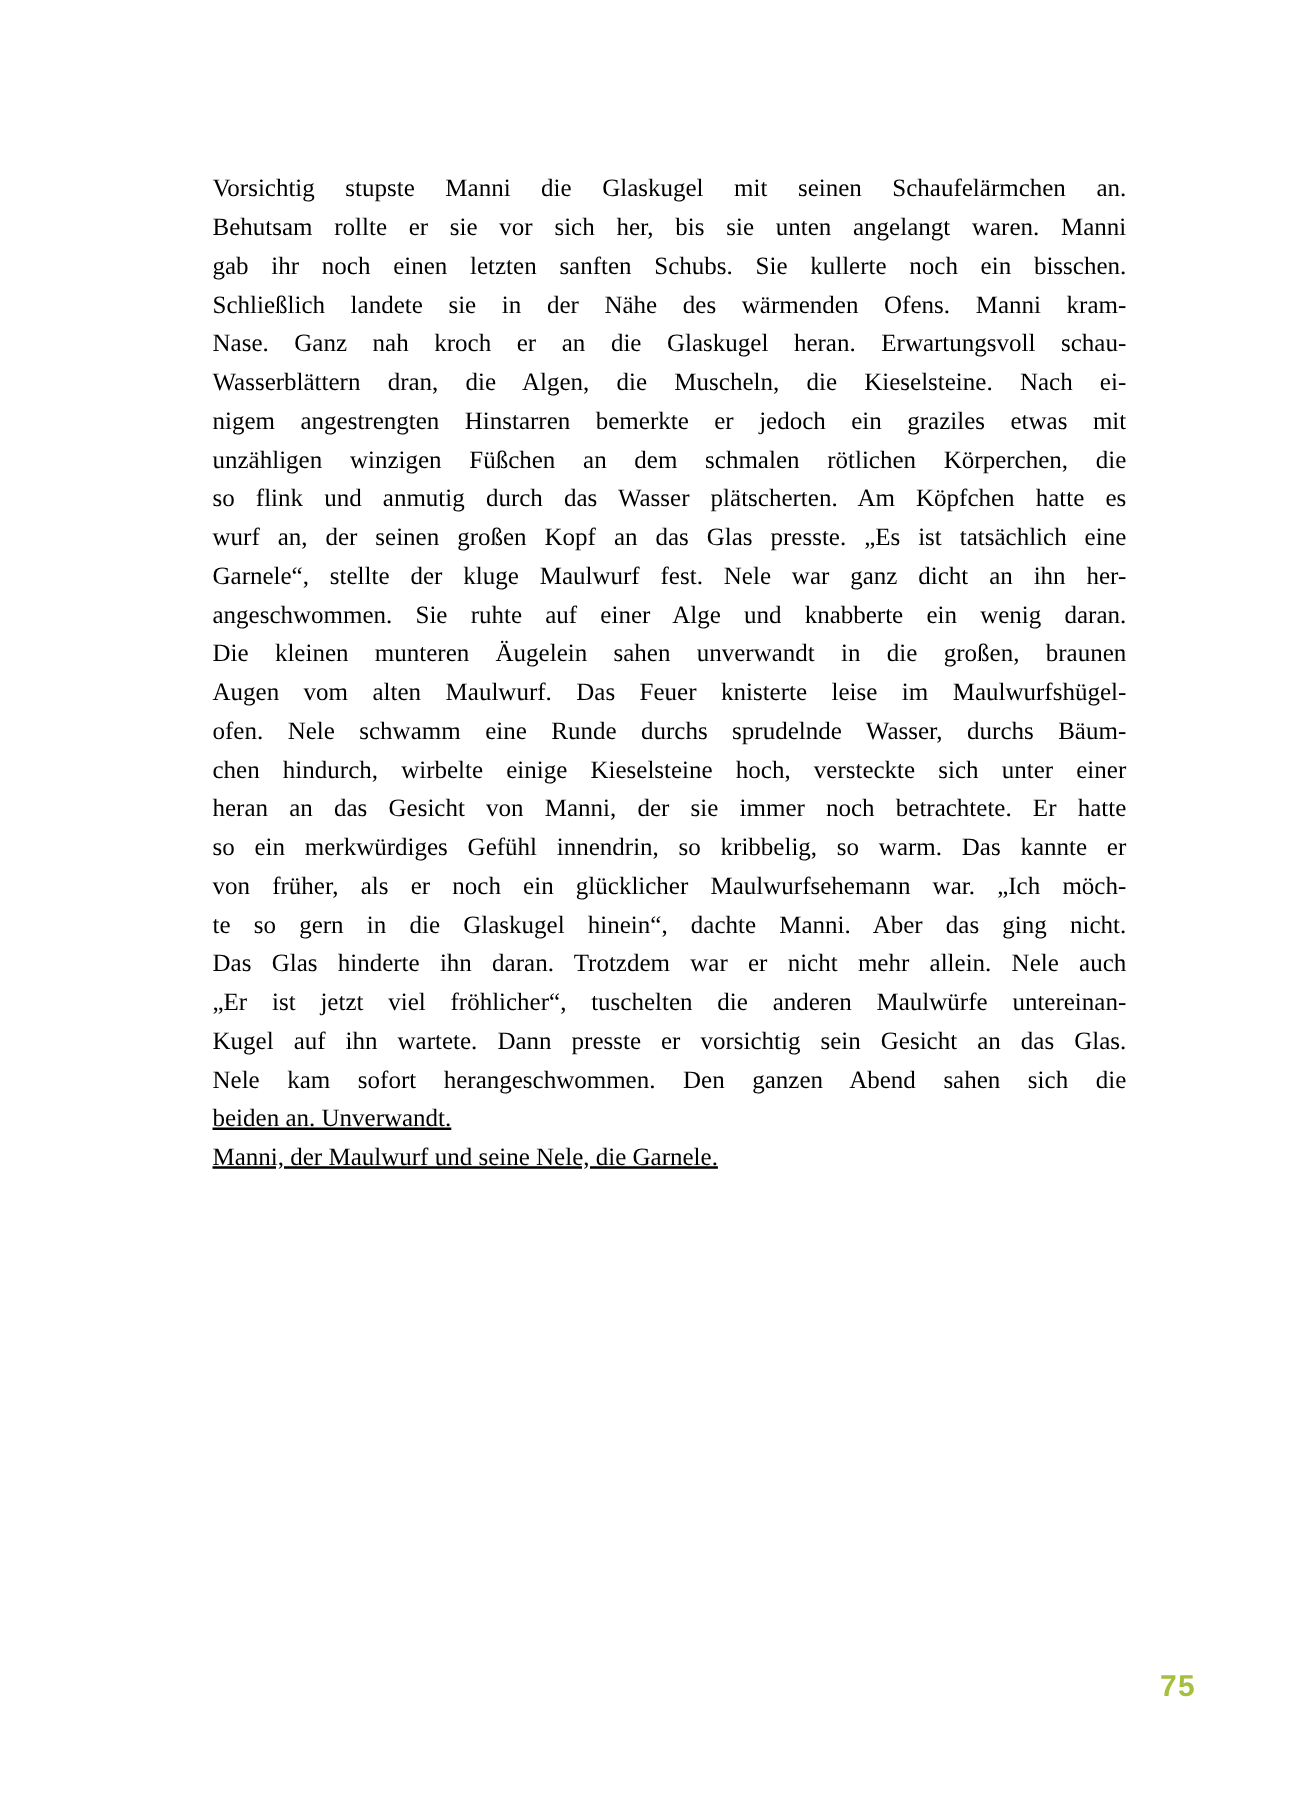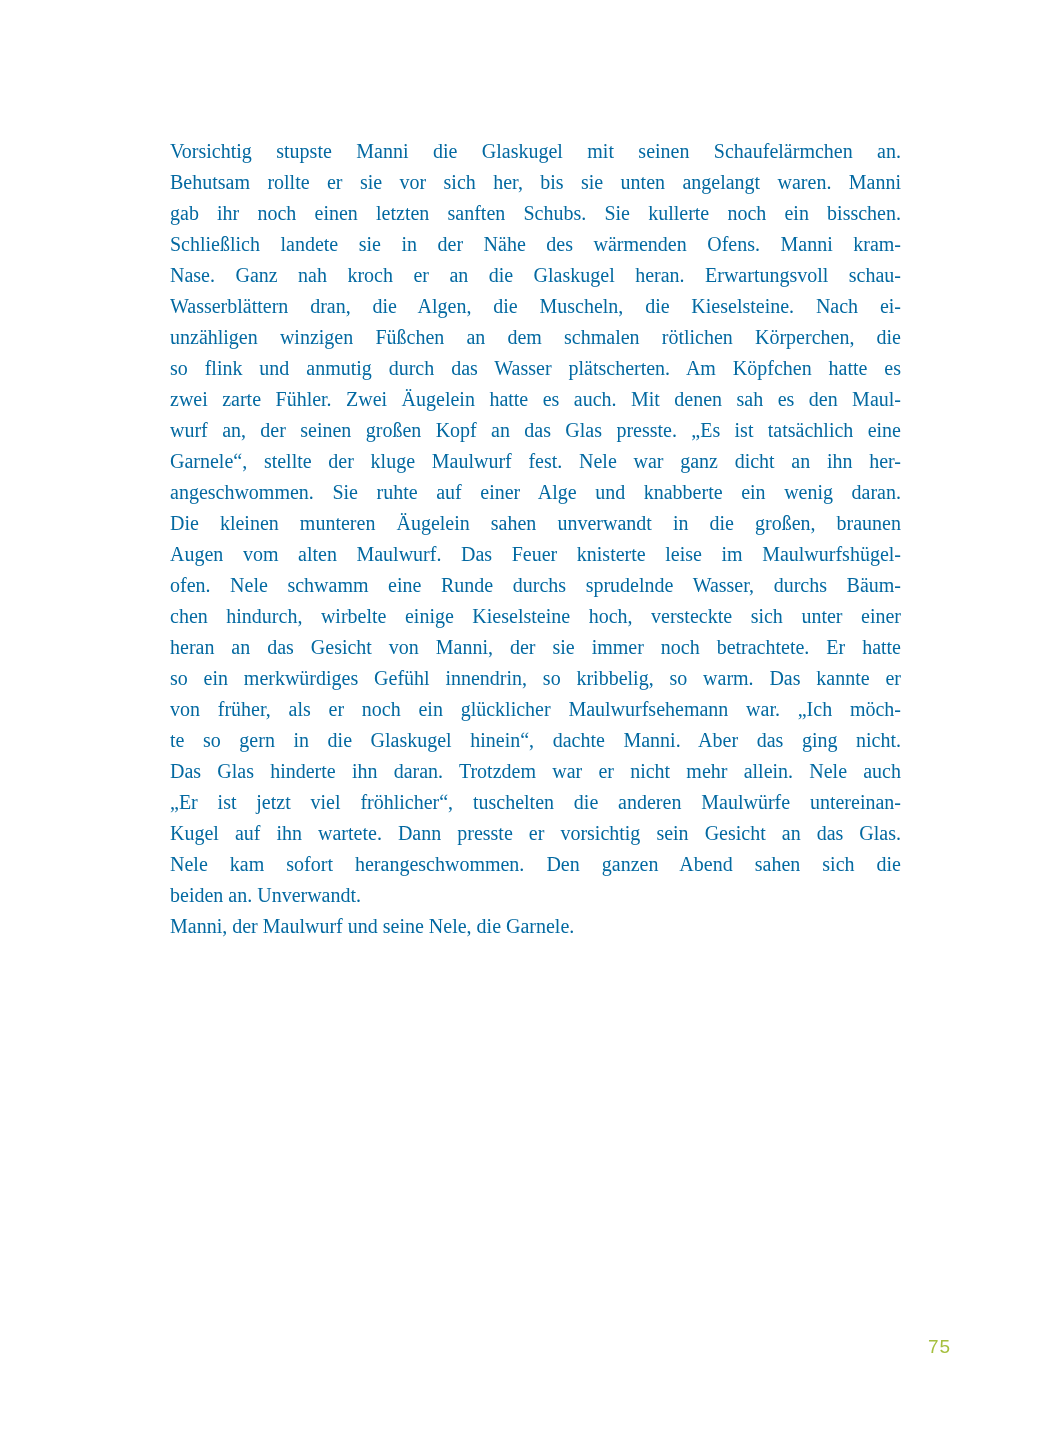--- a/index.html
+++ b/index.html
@@ -15,56 +15,57 @@
     overflow: hidden;
   }
   .textblock {
     position: absolute;
     left: 170px;
     top: 136px;
     width: 731px;
     font-family: "Liberation Serif", serif;
     font-size: 20px;
     line-height: 31px;
-    color: #0369a1;
+    color: #000000;
   }
   .line {
     text-align: justify;
     text-align-last: justify;
     white-space: normal;
   }
   .line.flush {
     text-align: left;
     text-align-last: left;
+    text-decoration: underline;
   }
   .pagenum {
     position: absolute;
     left: 928px;
     top: 1336px;
     font-family: "Liberation Sans", sans-serif;
-    font-weight: normal;
-    font-size: 19px;
+    font-weight: bold;
+    font-size: 24px;
     letter-spacing: 1px;
     color: #a5bf3e;
   }
 </style>
 </head>
 <body>
 
 <div class="page">
   <div class="textblock">
     <div class="line">Vorsichtig stupste Manni die Glaskugel mit seinen Schaufelärmchen an.</div>
     <div class="line">Behutsam rollte er sie vor sich her, bis sie unten angelangt waren. Manni</div>
     <div class="line">gab ihr noch einen letzten sanften Schubs. Sie kullerte noch ein bisschen.</div>
     <div class="line">Schließlich landete sie in der Nähe des wärmenden Ofens. Manni kram-</div>
     <div class="line">Nase. Ganz nah kroch er an die Glaskugel heran. Erwartungsvoll schau-</div>
     <div class="line">Wasserblättern dran, die Algen, die Muscheln, die Kieselsteine. Nach ei-</div>
+    <div class="line">nigem angestrengten Hinstarren bemerkte er jedoch ein graziles etwas mit</div>
     <div class="line">unzähligen winzigen Füßchen an dem schmalen rötlichen Körperchen, die</div>
     <div class="line">so flink und anmutig durch das Wasser plätscherten. Am Köpfchen hatte es</div>
-    <div class="line">zwei zarte Fühler. Zwei Äugelein hatte es auch. Mit denen sah es den Maul-</div>
     <div class="line">wurf an, der seinen großen Kopf an das Glas presste. „Es ist tatsächlich eine</div>
     <div class="line">Garnele“, stellte der kluge Maulwurf fest. Nele war ganz dicht an ihn her-</div>
     <div class="line">angeschwommen. Sie ruhte auf einer Alge und knabberte ein wenig daran.</div>
     <div class="line">Die kleinen munteren Äugelein sahen unverwandt in die großen, braunen</div>
     <div class="line">Augen vom alten Maulwurf. Das Feuer knisterte leise im Maulwurfshügel-</div>
     <div class="line">ofen. Nele schwamm eine Runde durchs sprudelnde Wasser, durchs Bäum-</div>
     <div class="line">chen hindurch, wirbelte einige Kieselsteine hoch, versteckte sich unter einer</div>
     <div class="line">heran an das Gesicht von Manni, der sie immer noch betrachtete. Er hatte</div>
     <div class="line">so ein merkwürdiges Gefühl innendrin, so kribbelig, so warm. Das kannte er</div>
     <div class="line">von früher, als er noch ein glücklicher Maulwurfsehemann war. „Ich möch-</div>

